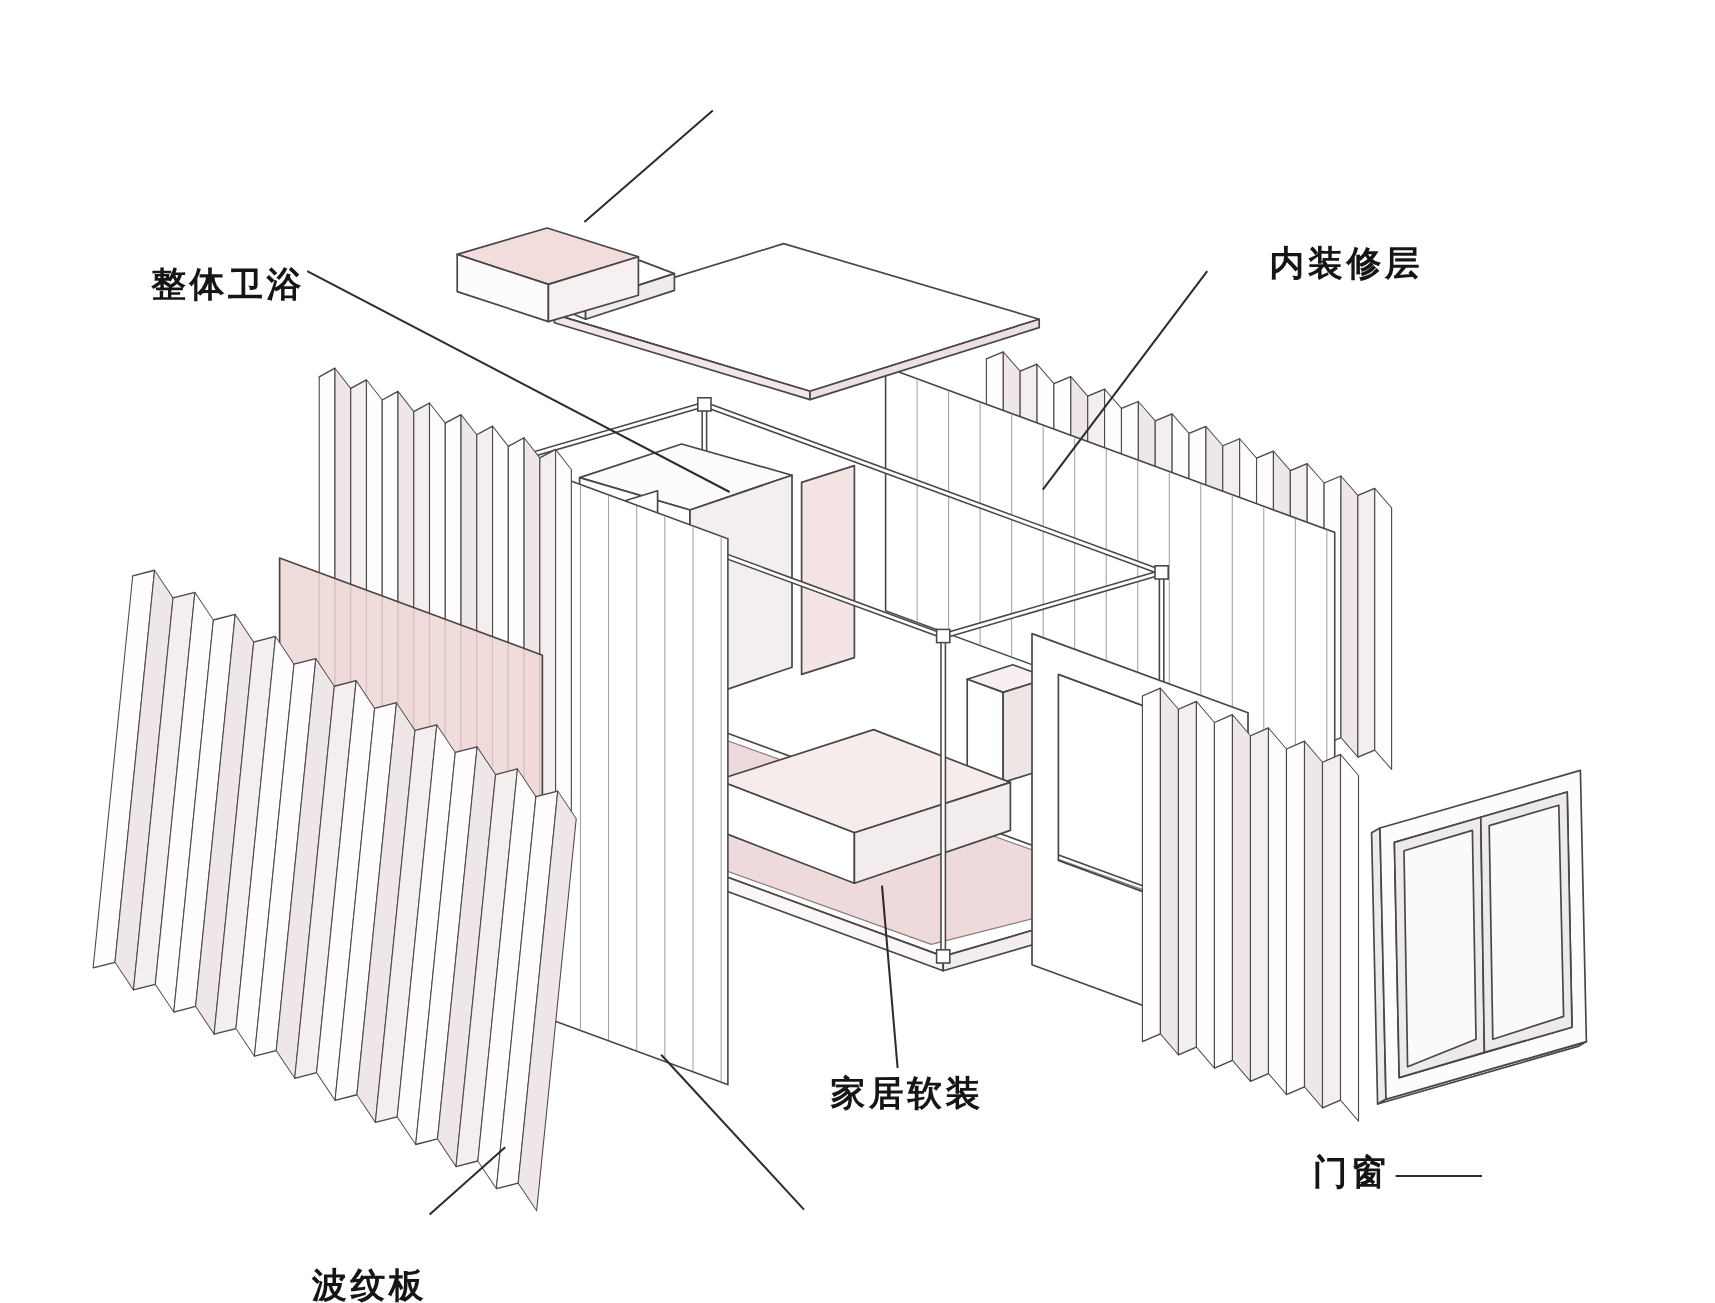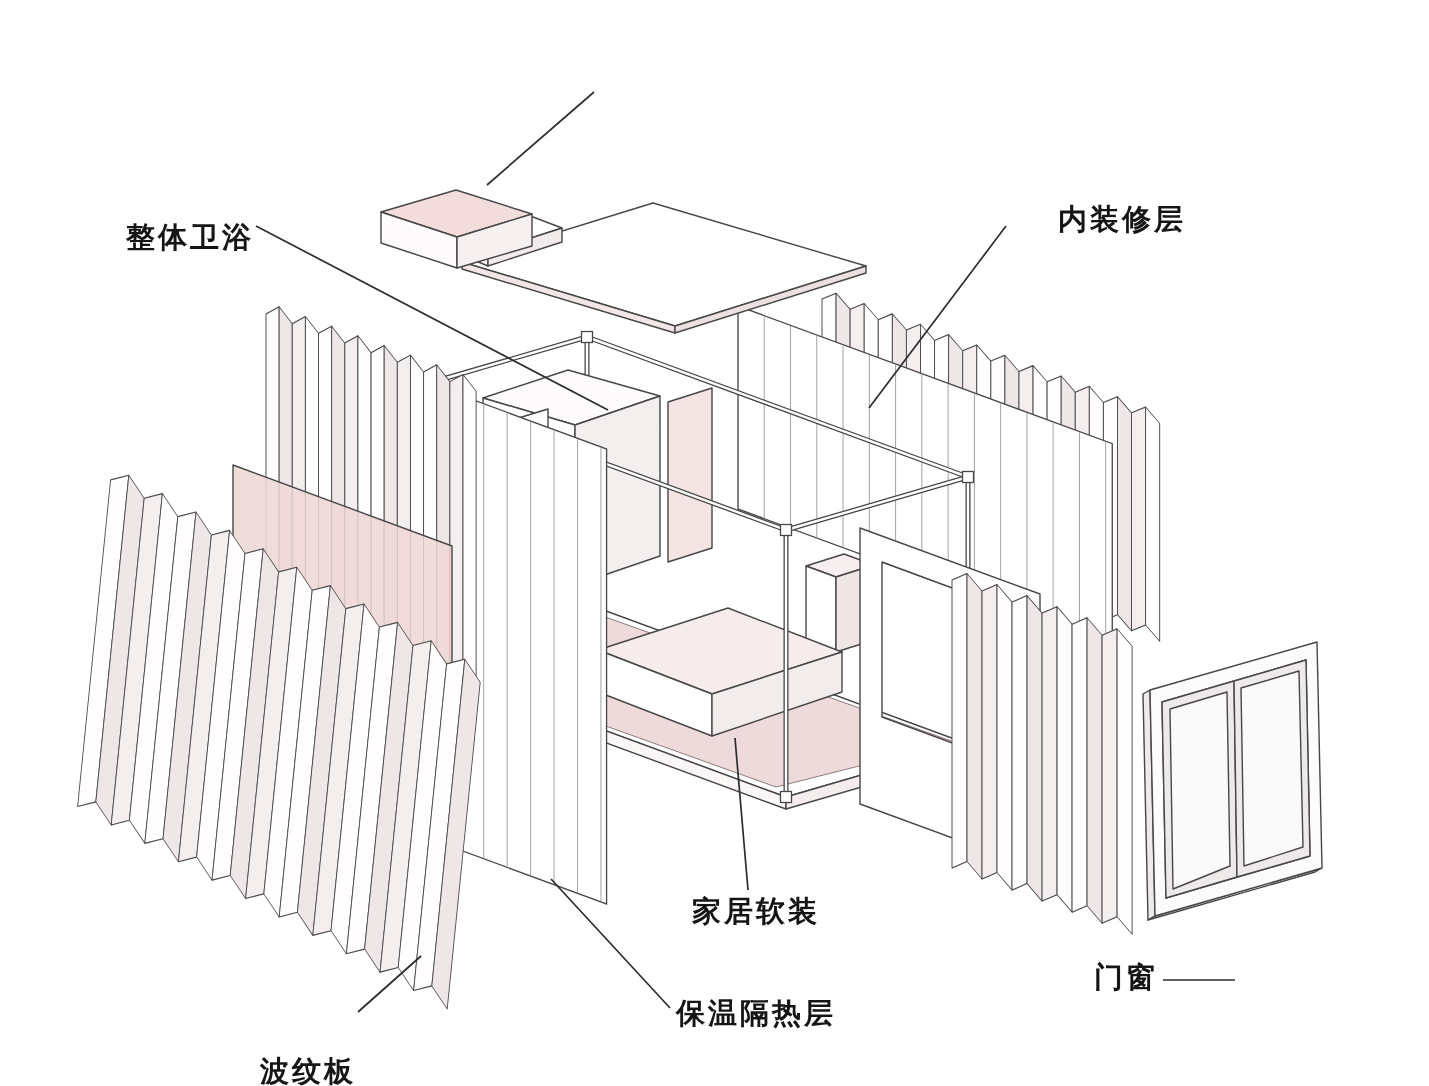--- a/index.html
+++ b/index.html
@@ -237,16 +237,15 @@
     <line class="leader" x1="748" y1="890" x2="735" y2="738"></line>
     <line class="leader" x1="670" y1="1008" x2="551" y2="879"></line>
     <line class="leader" x1="358" y1="1012" x2="421" y2="956"></line>
     <line class="leader" x1="1163" y1="980" x2="1235" y2="980"></line>
   </g>
 </svg>
 
   <div class="lbl" style="left:126px;top:218px">整体卫浴</div>
   <div class="lbl" style="left:1058px;top:200px">内装修层</div>
   <div class="lbl" style="left:692px;top:892px">家居软装</div>
-  <div class="lbl" style="left:676px;top:994px">保温隔热层</div>
   <div class="lbl" style="left:260px;top:1052px">波纹板</div>
   <div class="lbl" style="left:1094px;top:958px">门窗</div>
 </div>
 
 </body></html>

